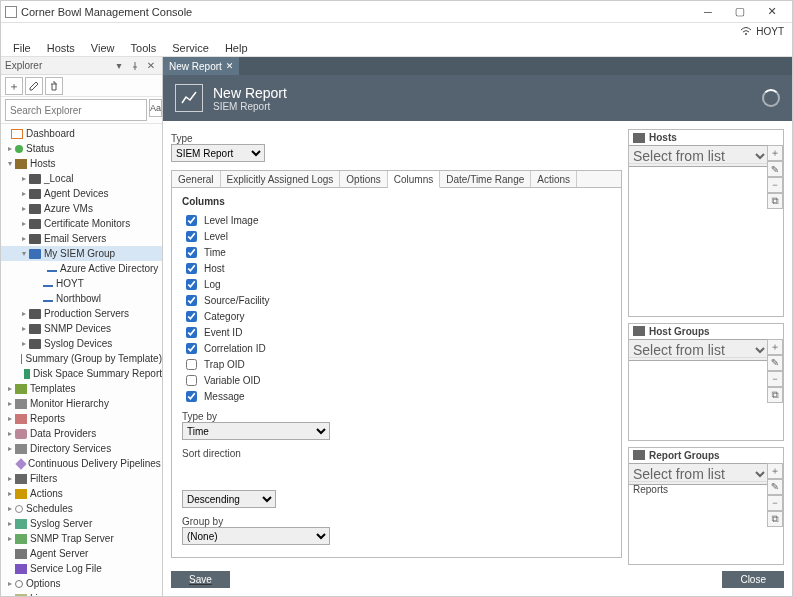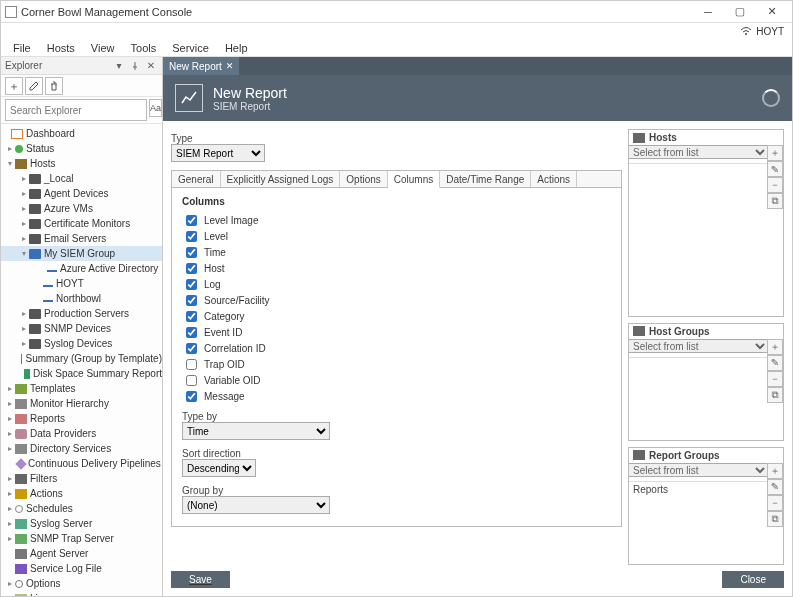--- a/index.html
+++ b/index.html
@@ -58,36 +58,36 @@
   .docbanner .titles .t1{font-size:14px;font-weight:500;}
   .docbanner .titles .t2{font-size:10px;opacity:.8;}
   .docbanner .spacer{flex:1;}
   .spinner{width:18px;height:18px;border:2px solid rgba(255,255,255,.5);border-radius:50%;border-top-color:#fff;}
   .docbody{flex:1;display:flex;gap:6px;padding:8px;overflow:hidden;}
   .formcol{flex:1;display:flex;flex-direction:column;overflow:auto;}
   .lbl{font-size:10px;color:#444;margin-top:4px;}
   select.w{border:1px solid #aaa;height:18px;font-size:10px;}
   .sel-type{width:94px;}
   .sel-wide{width:148px;}
-  .sel-dir{width:74px;}
+  .sel-dir{width:94px;margin-top:31px;}
   .tabbar{display:flex;border:1px solid #bbb;margin-top:8px;height:18px;background:#f7f7f7;}
   .tabbar .tab{padding:1px 6px;font-size:10px;border-right:1px solid #ccc;color:#444;display:flex;align-items:center;}
   .tabbar .tab.active{background:#fff;border-bottom:1px solid #fff;margin-bottom:-1px;}
   .tabpanel{border:1px solid #bbb;border-top:none;padding:8px 10px 12px;}
   .sect-title{font-weight:600;font-size:10px;margin-bottom:6px;}
   .cb{display:flex;align-items:center;gap:4px;font-size:10px;margin:2px 0;height:14px;}
   .cb input{width:11px;height:11px;accent-color:#2a6fc7;}
   .btnrow{display:flex;margin-top:auto;padding-top:6px;text-decoration:underline;}
   .btn{background:#5a6770;color:#fff;border:none;padding:3px 18px;font-size:10px;}
   .sidecol{width:156px;display:flex;flex-direction:column;gap:6px;}
   .sidebox{border:1px solid #bbb;display:flex;flex-direction:column;}
   .sidebox .hdr{display:flex;align-items:center;gap:4px;padding:2px 4px;font-weight:600;font-size:10px;color:#444;}
   .sidebox .hdr .ficon{width:12px;height:10px;background:#666;}
   .pickrow{display:flex;height:18px;}
-  .pickrow select{flex:1;border:1px solid #aaa;border-left:none;border-right:none;height:14px;font-size:10px;color:#666;}
+  .pickrow select{flex:1;border:1px solid #aaa;border-left:none;border-right:none;height:22px;font-size:14px;color:#666;}
   .vbtns{display:flex;flex-direction:column;}
   .vbtns .vb{width:16px;height:16px;border:1px solid #bbb;margin-left:-1px;display:flex;align-items:center;justify-content:center;font-size:10px;color:#666;background:#f5f5f5;}
   .listarea{flex:1;border-top:1px solid #ddd;min-height:40px;padding:2px 4px;font-size:10px;color:#444;}
   .sidegroup{display:flex;}
   .sidegroup .left{flex:1;display:flex;flex-direction:column;}
   .closebtn-row{display:flex;justify-content:flex-end;margin-top:auto;}
   .statusbar{height:16px;background:#f3f3f3;border-top:1px solid #ccc;font-size:10px;color:#555;padding:0 6px;display:flex;align-items:center;}
   svg{display:block;}
 </style>
 </head>

